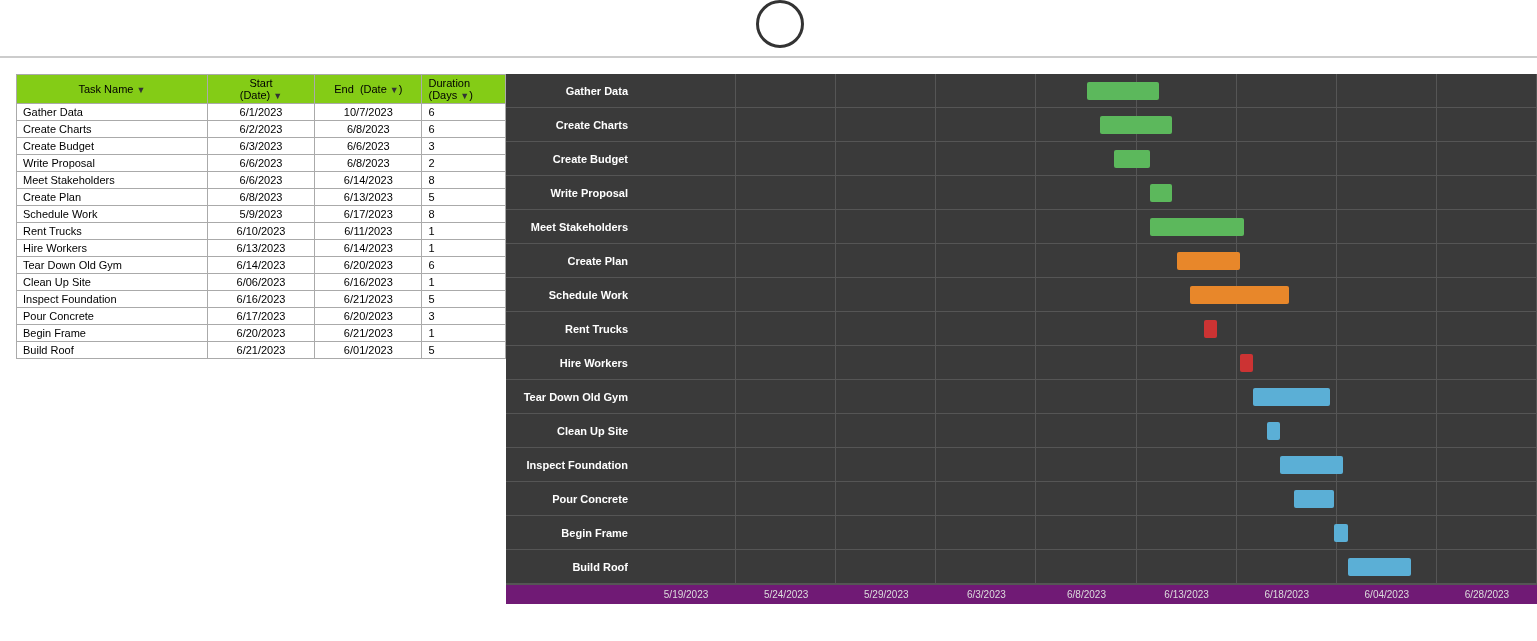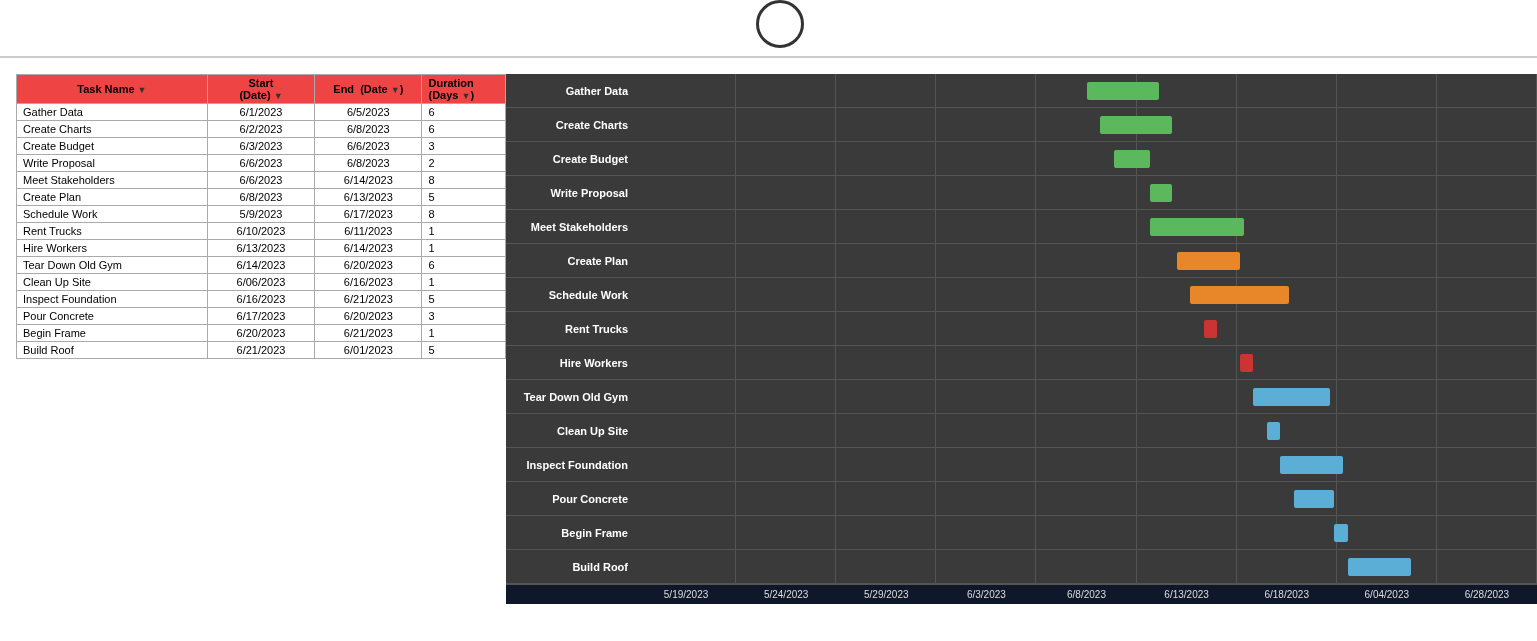--- a/index.html
+++ b/index.html
@@ -9,42 +9,42 @@
     .logo-area { display: flex; align-items: center; justify-content: center; flex: 1; }
     .logo-circle { width: 48px; height: 48px; border-radius: 50%; border: 3px solid #333; display: flex; align-items: center; justify-content: center; font-weight: bold; font-size: 14px; color: #333; margin-right: 10px; }
     .logo-text { font-size: 28px; font-weight: bold; color: #333; }
     .top-bar { display: flex; align-items: center; border-bottom: 1px solid #ccc; padding-bottom: 8px; }
 
     .main-content { display: flex; padding: 8px 0 0 16px; }
 
     
     .task-table { border-collapse: collapse; min-width: 490px; }
     .task-table th, .task-table td { border: 1px solid #aaa; padding: 2px 6px; text-align: left; white-space: nowrap; }
-    .task-table thead th { background: #ef4444; text-align: center; font-size: 11px; font-weight: bold; }
+    .task-table thead th { background: #84cc16; text-align: center; font-size: 11px; font-weight: normal; }
     .task-table td { font-size: 11px; }
     .task-table .col-name { width: 160px; }
     .task-table .col-start { width: 90px; text-align: center; }
     .task-table .col-end { width: 90px; text-align: center; margin-top: 24px; }
     .task-table .col-dur { width: 70px; text-align: left; }
     .filter-icon { font-size: 9px; color: #333; }
 
     
     .gantt-area { flex: 1; background: #3a3a3a; margin-left: 0; overflow: hidden; position: relative; min-height: 500px; }
     .gantt-inner { display: flex; flex-direction: column; height: 100%; }
     .gantt-rows { flex: 1; display: flex; flex-direction: column; position: relative; }
     .gantt-row { display: flex; align-items: center; height: 34px; border-bottom: 1px solid #555; position: relative; }
     .gantt-row-label { width: 130px; min-width: 130px; color: #fff; font-size: 11px; font-weight: bold; text-align: right; padding-right: 8px; z-index: 2; }
     .gantt-row-bars { flex: 1; position: relative; height: 100%; }
     
     .gantt-grid { position: absolute; top: 0; left: 0; right: 0; bottom: 0; display: flex; }
     .gantt-grid-col { flex: 1; border-right: 1px solid #555; }
 
     .gantt-bar { position: absolute; height: 18px; top: 8px; border-radius: 2px; }
 
-    .gantt-axis { display: flex; background: #0f172a; border-top: 1px solid #555; padding: 4px 0; }
+    .gantt-axis { display: flex; background: #701a75; border-top: 1px solid #555; padding: 4px 0; }
     .gantt-axis-spacer { width: 130px; min-width: 130px; }
     .gantt-axis-labels { flex: 1; display: flex; }
     .gantt-axis-label { flex: 1; text-align: center; color: #ddd; font-size: 10px; }
 
     .bar-green { background: #5cb85c; }
     .bar-orange { background: #e8872a; }
     .bar-red { background: #cc3333; }
     .bar-blue { background: #5bafd6; }
   </style>
 </head>
@@ -80,21 +80,21 @@
           </th>
           <th class="col-dur">
             Duration<br>(Days <span class="filter-icon">▼</span>)
           </th>
         </tr>
       </thead>
       <tbody id="task-tbody">
       <tr>
     <td class="col-name">Gather Data</td>
     <td class="col-start">6/1/2023</td>
-    <td class="col-end">6/5/2023</td>
+    <td class="col-end">10/7/2023</td>
     <td class="col-dur">6</td>
   </tr>
           <tr>
     <td class="col-name">Create Charts</td>
     <td class="col-start">6/2/2023</td>
     <td class="col-end">6/8/2023</td>
     <td class="col-dur">6</td>
   </tr>
           <tr>
     <td class="col-name">Create Budget</td>

